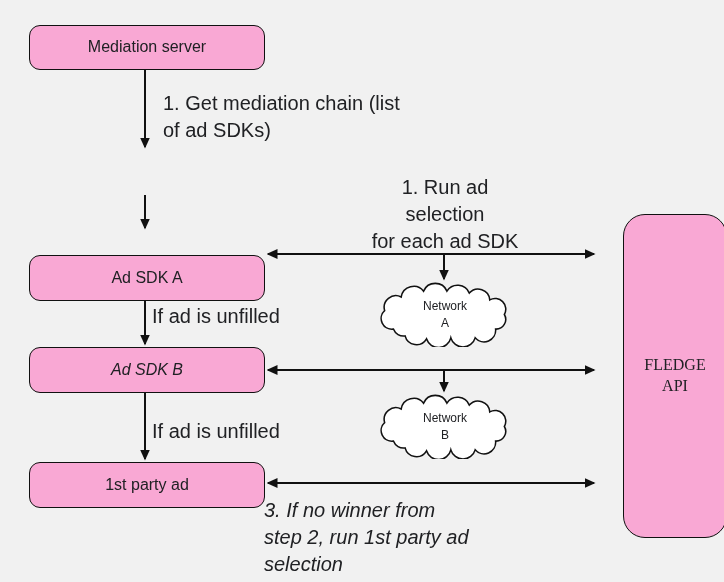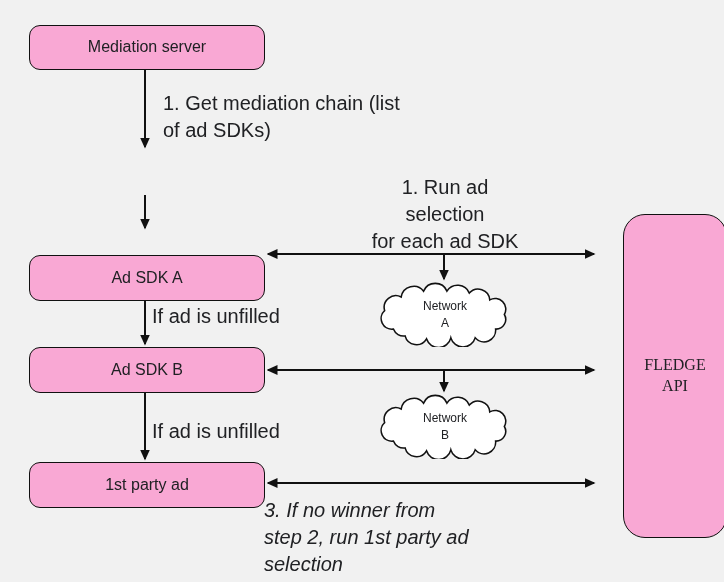--- a/index.html
+++ b/index.html
@@ -73,21 +73,21 @@
 </head>
 <body>
 
 <div class="canvas">
 
   <div class="node" style="left:29px; top:25px; width:236px; height:45px;">Mediation server</div>
 
 
   <div class="node" style="left:29px; top:231px; width:236px; height:46px;margin-top:24px;">Ad SDK A</div>
 
-  <div class="node" style="left:29px; top:347px; width:236px; height:46px;">Ad SDK B</div>
+  <div class="node" style="left:29px; top:347px; width:236px; height:46px;font-style:italic;">Ad SDK B</div>
 
   <div class="node" style="left:29px; top:462px; width:236px; height:46px;">1st party ad</div>
 
   <div class="node fledge" style="left:623px; top:214px; width:104px; height:324px;font-family:Liberation Serif, serif;">FLEDGE
 API</div>
 
   <div class="cloud-wrap" style="left:372px; top:282px; width:146px; height:65px;">
     <svg viewBox="0 0 150 66">
       <path d="M 22 48
                A 11 11 0 0 1 13 29

